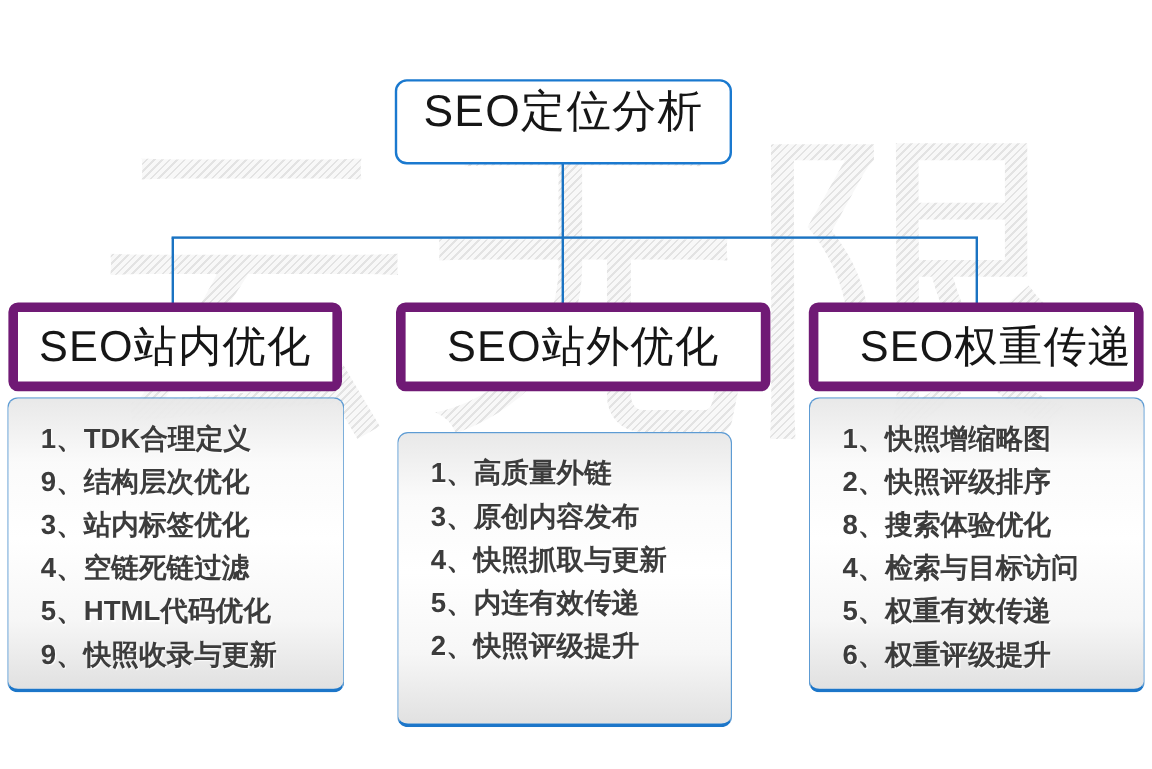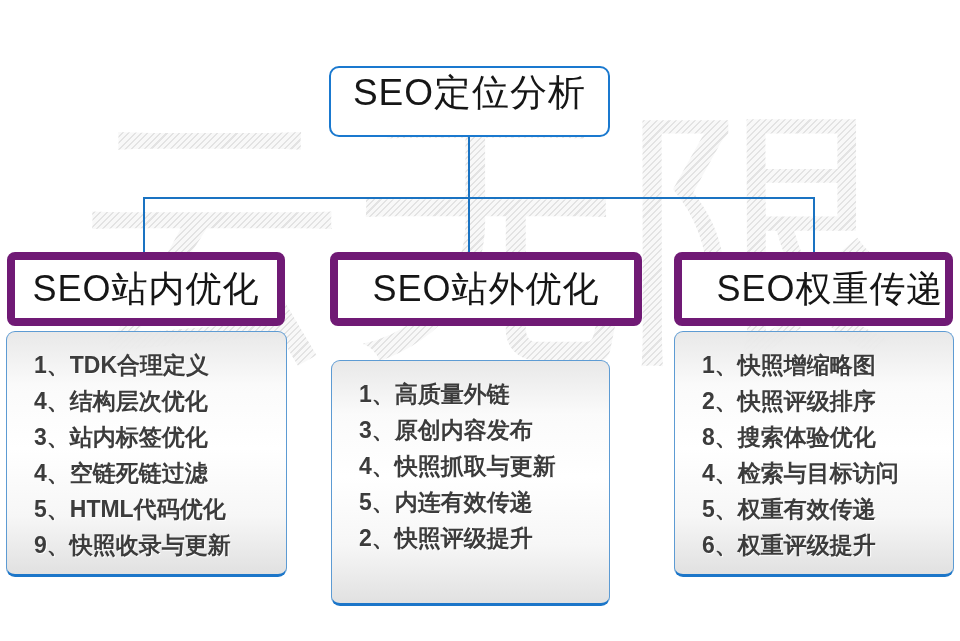--- a/index.html
+++ b/index.html
@@ -90,21 +90,21 @@
   </div>
   <div class="node-header h1">
     <span>SEO站外优化</span>
   </div>
   <div class="node-header h2">
     <span>SEO权重传递</span>
   </div>
 
   <div class="node-list l0">
       <div class="list-item">1、TDK合理定义</div>
-      <div class="list-item">4、结构层次优化</div>
+      <div class="list-item">9、结构层次优化</div>
       <div class="list-item">3、站内标签优化</div>
       <div class="list-item">4、空链死链过滤</div>
       <div class="list-item">5、HTML代码优化</div>
       <div class="list-item">9、快照收录与更新</div>
     </div>
   <div class="node-list l1">
       <div class="list-item">1、高质量外链</div>
       <div class="list-item">3、原创内容发布</div>
       <div class="list-item">4、快照抓取与更新</div>
       <div class="list-item">5、内连有效传递</div>

